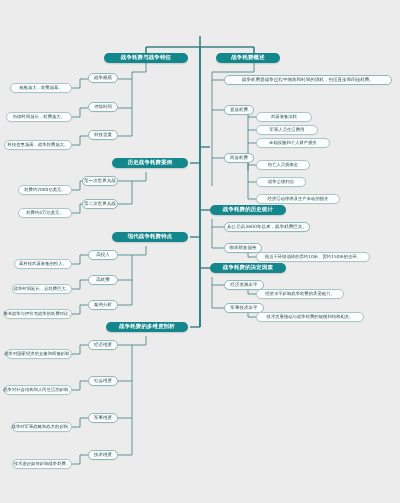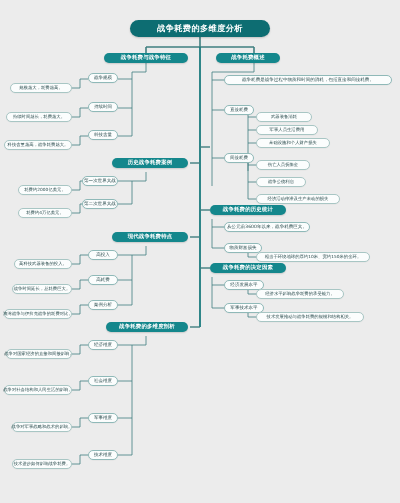--- a/index.html
+++ b/index.html
@@ -140,21 +140,20 @@
       <path d="M132,381 L118,381"></path>
       <path d="M132,418 L118,418"></path>
       <path d="M132,455 L118,455"></path>
       <path d="M88,345 L80,345 L80,354 L72,354"></path>
       <path d="M88,381 L80,381 L80,390 L72,390"></path>
       <path d="M88,418 L80,418 L80,427 L72,427"></path>
       <path d="M88,455 L80,455 L80,464 L72,464"></path>
     </g>
   </svg>
 
-  <div class="node n-root" style="left:130px;top:20px;width:140px;height:17px;">战争耗费的多维度分析</div>
 
   <div class="node n-branch" style="left:104px;top:53px;width:84px;height:10px;">战争耗费与战争特征</div>
   <div class="node n-leaf" style="left:88px;top:73px;width:30px;height:10px;">战争规模</div>
   <div class="node n-leaf2" style="left:10px;top:83px;width:62px;height:10px;">规模越大，耗费越高。</div>
   <div class="node n-leaf" style="left:88px;top:102px;width:30px;height:10px;">持续时间</div>
   <div class="node n-leaf2" style="left:6px;top:112px;width:66px;height:10px;">持续时间越长，耗费越大。</div>
   <div class="node n-leaf" style="left:88px;top:130px;width:30px;height:10px;">科技含量</div>
   <div class="node n-leaf2" style="left:4px;top:140px;width:68px;height:10px;">科技含量越高，战争耗费越大。</div>
 
   <div class="node n-branch" style="left:216px;top:53px;width:64px;height:10px;">战争耗费概述</div>

